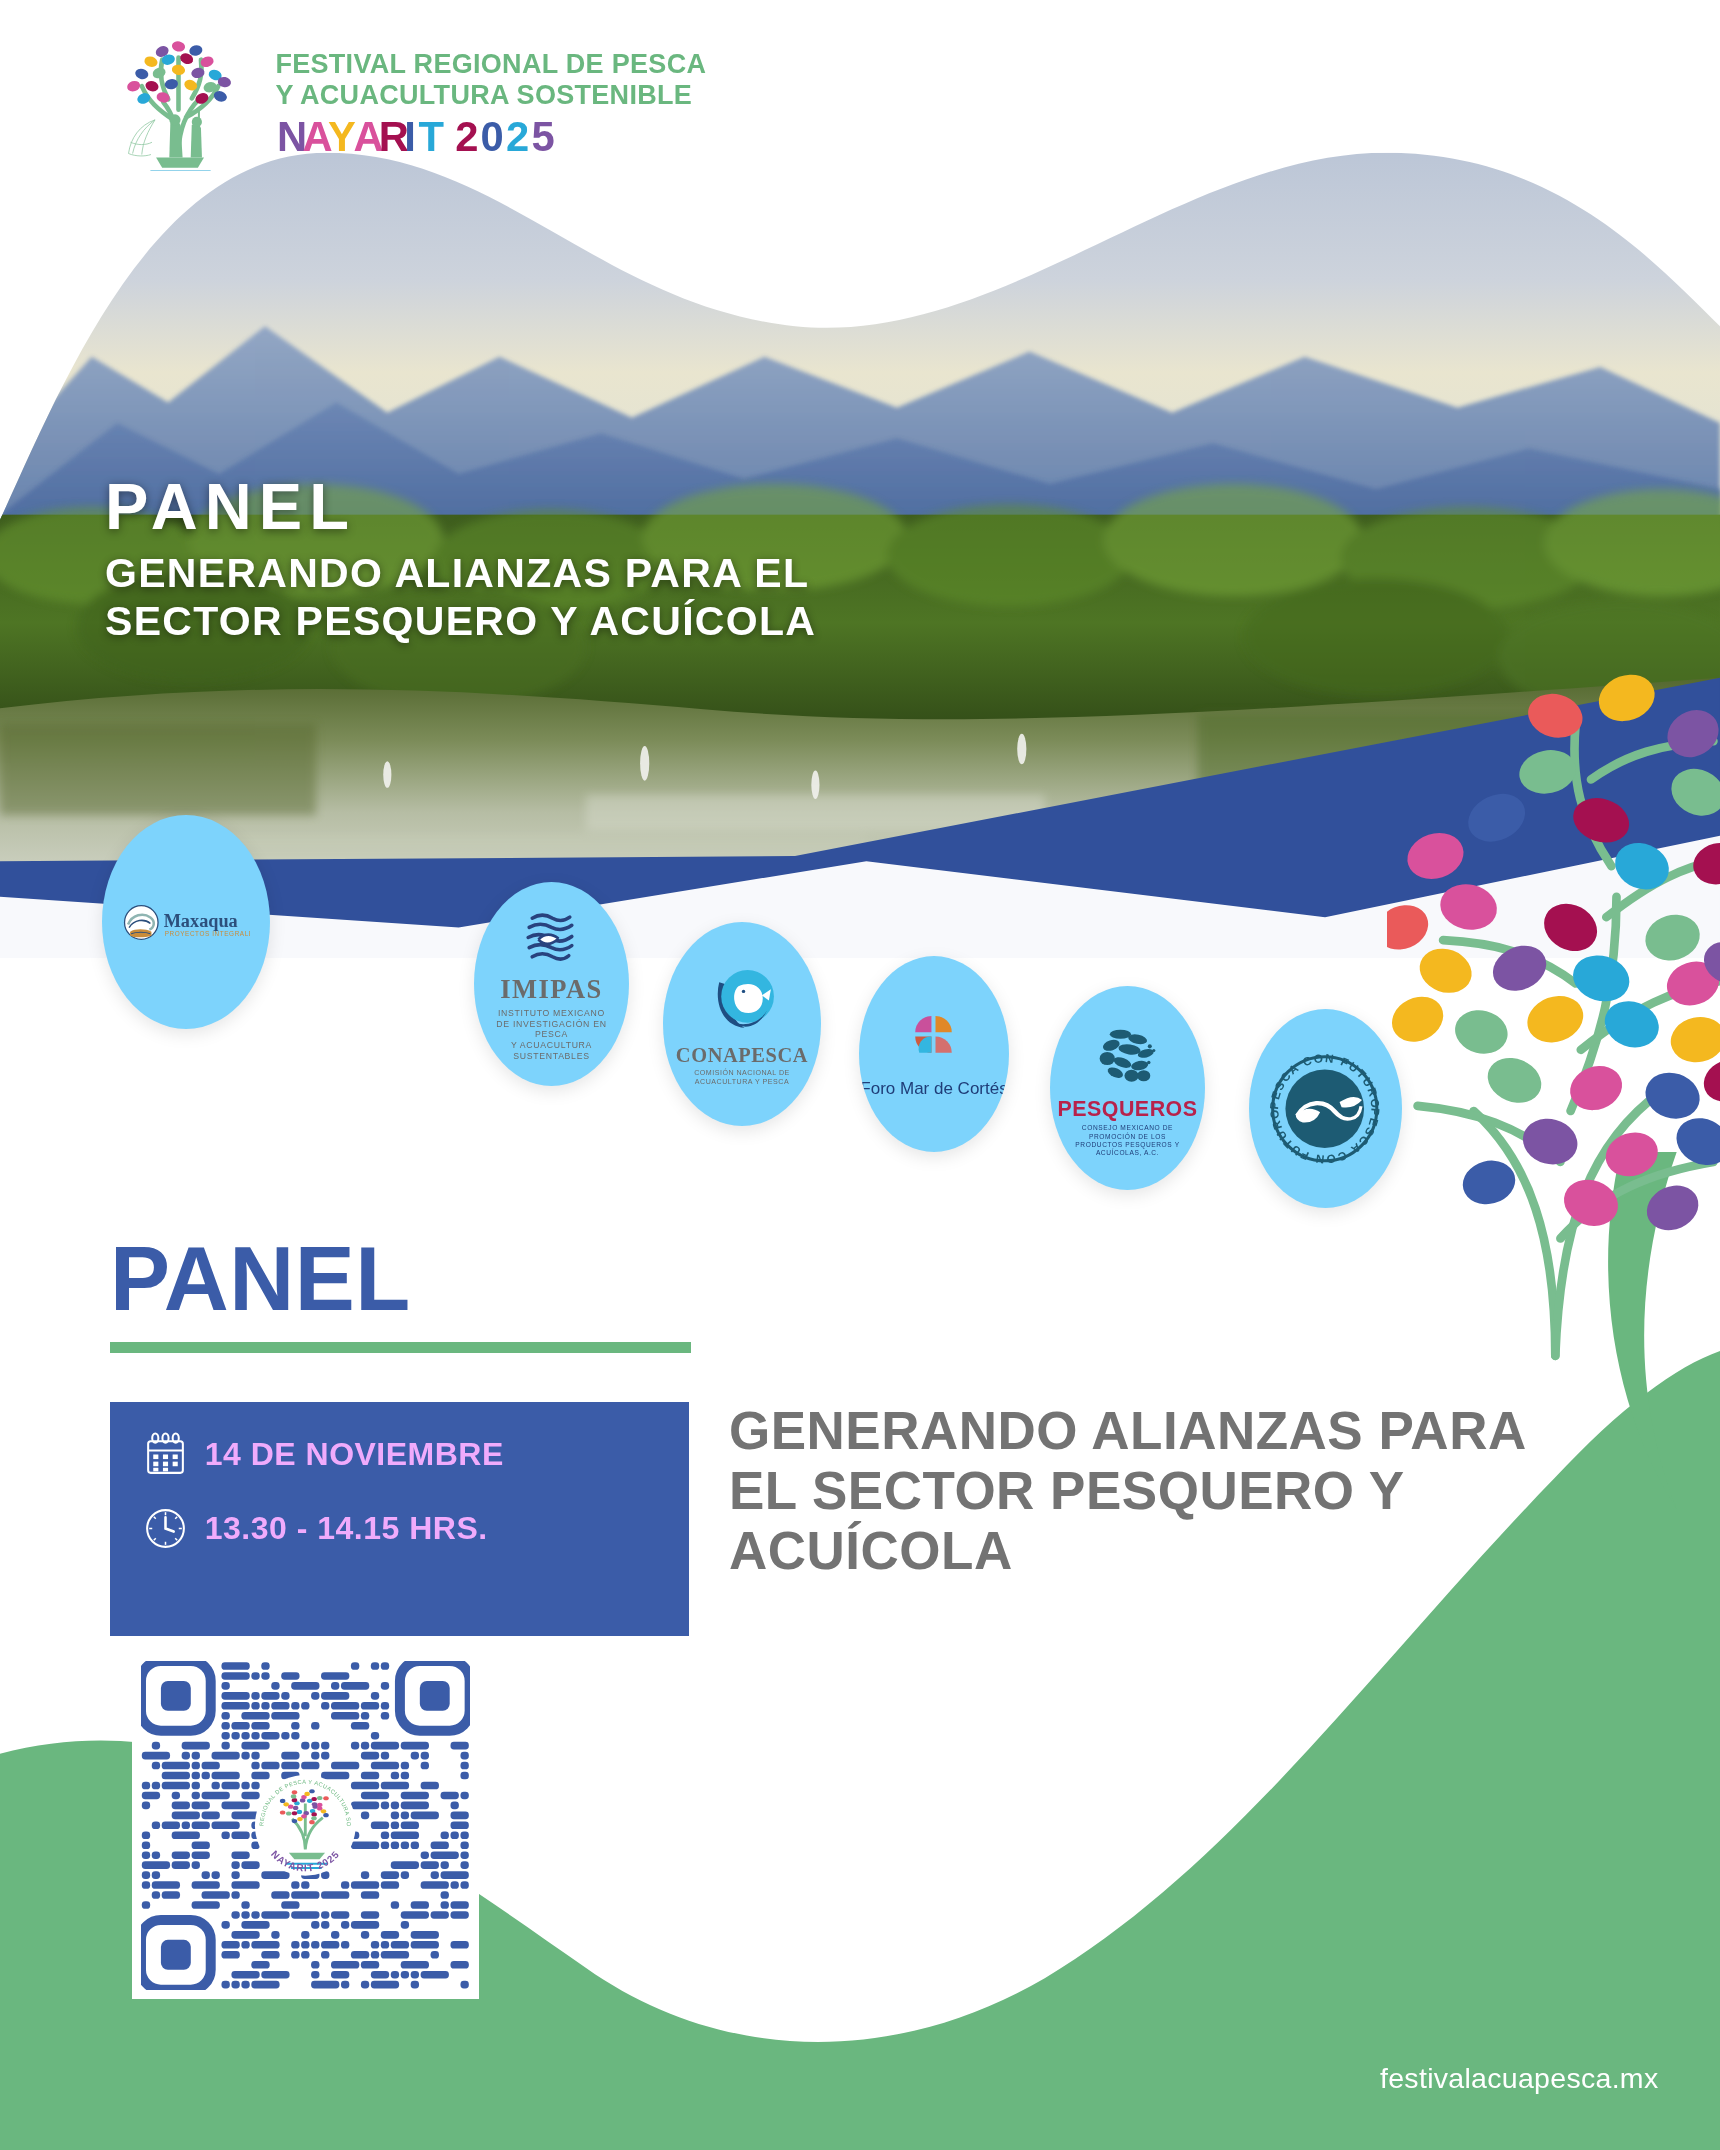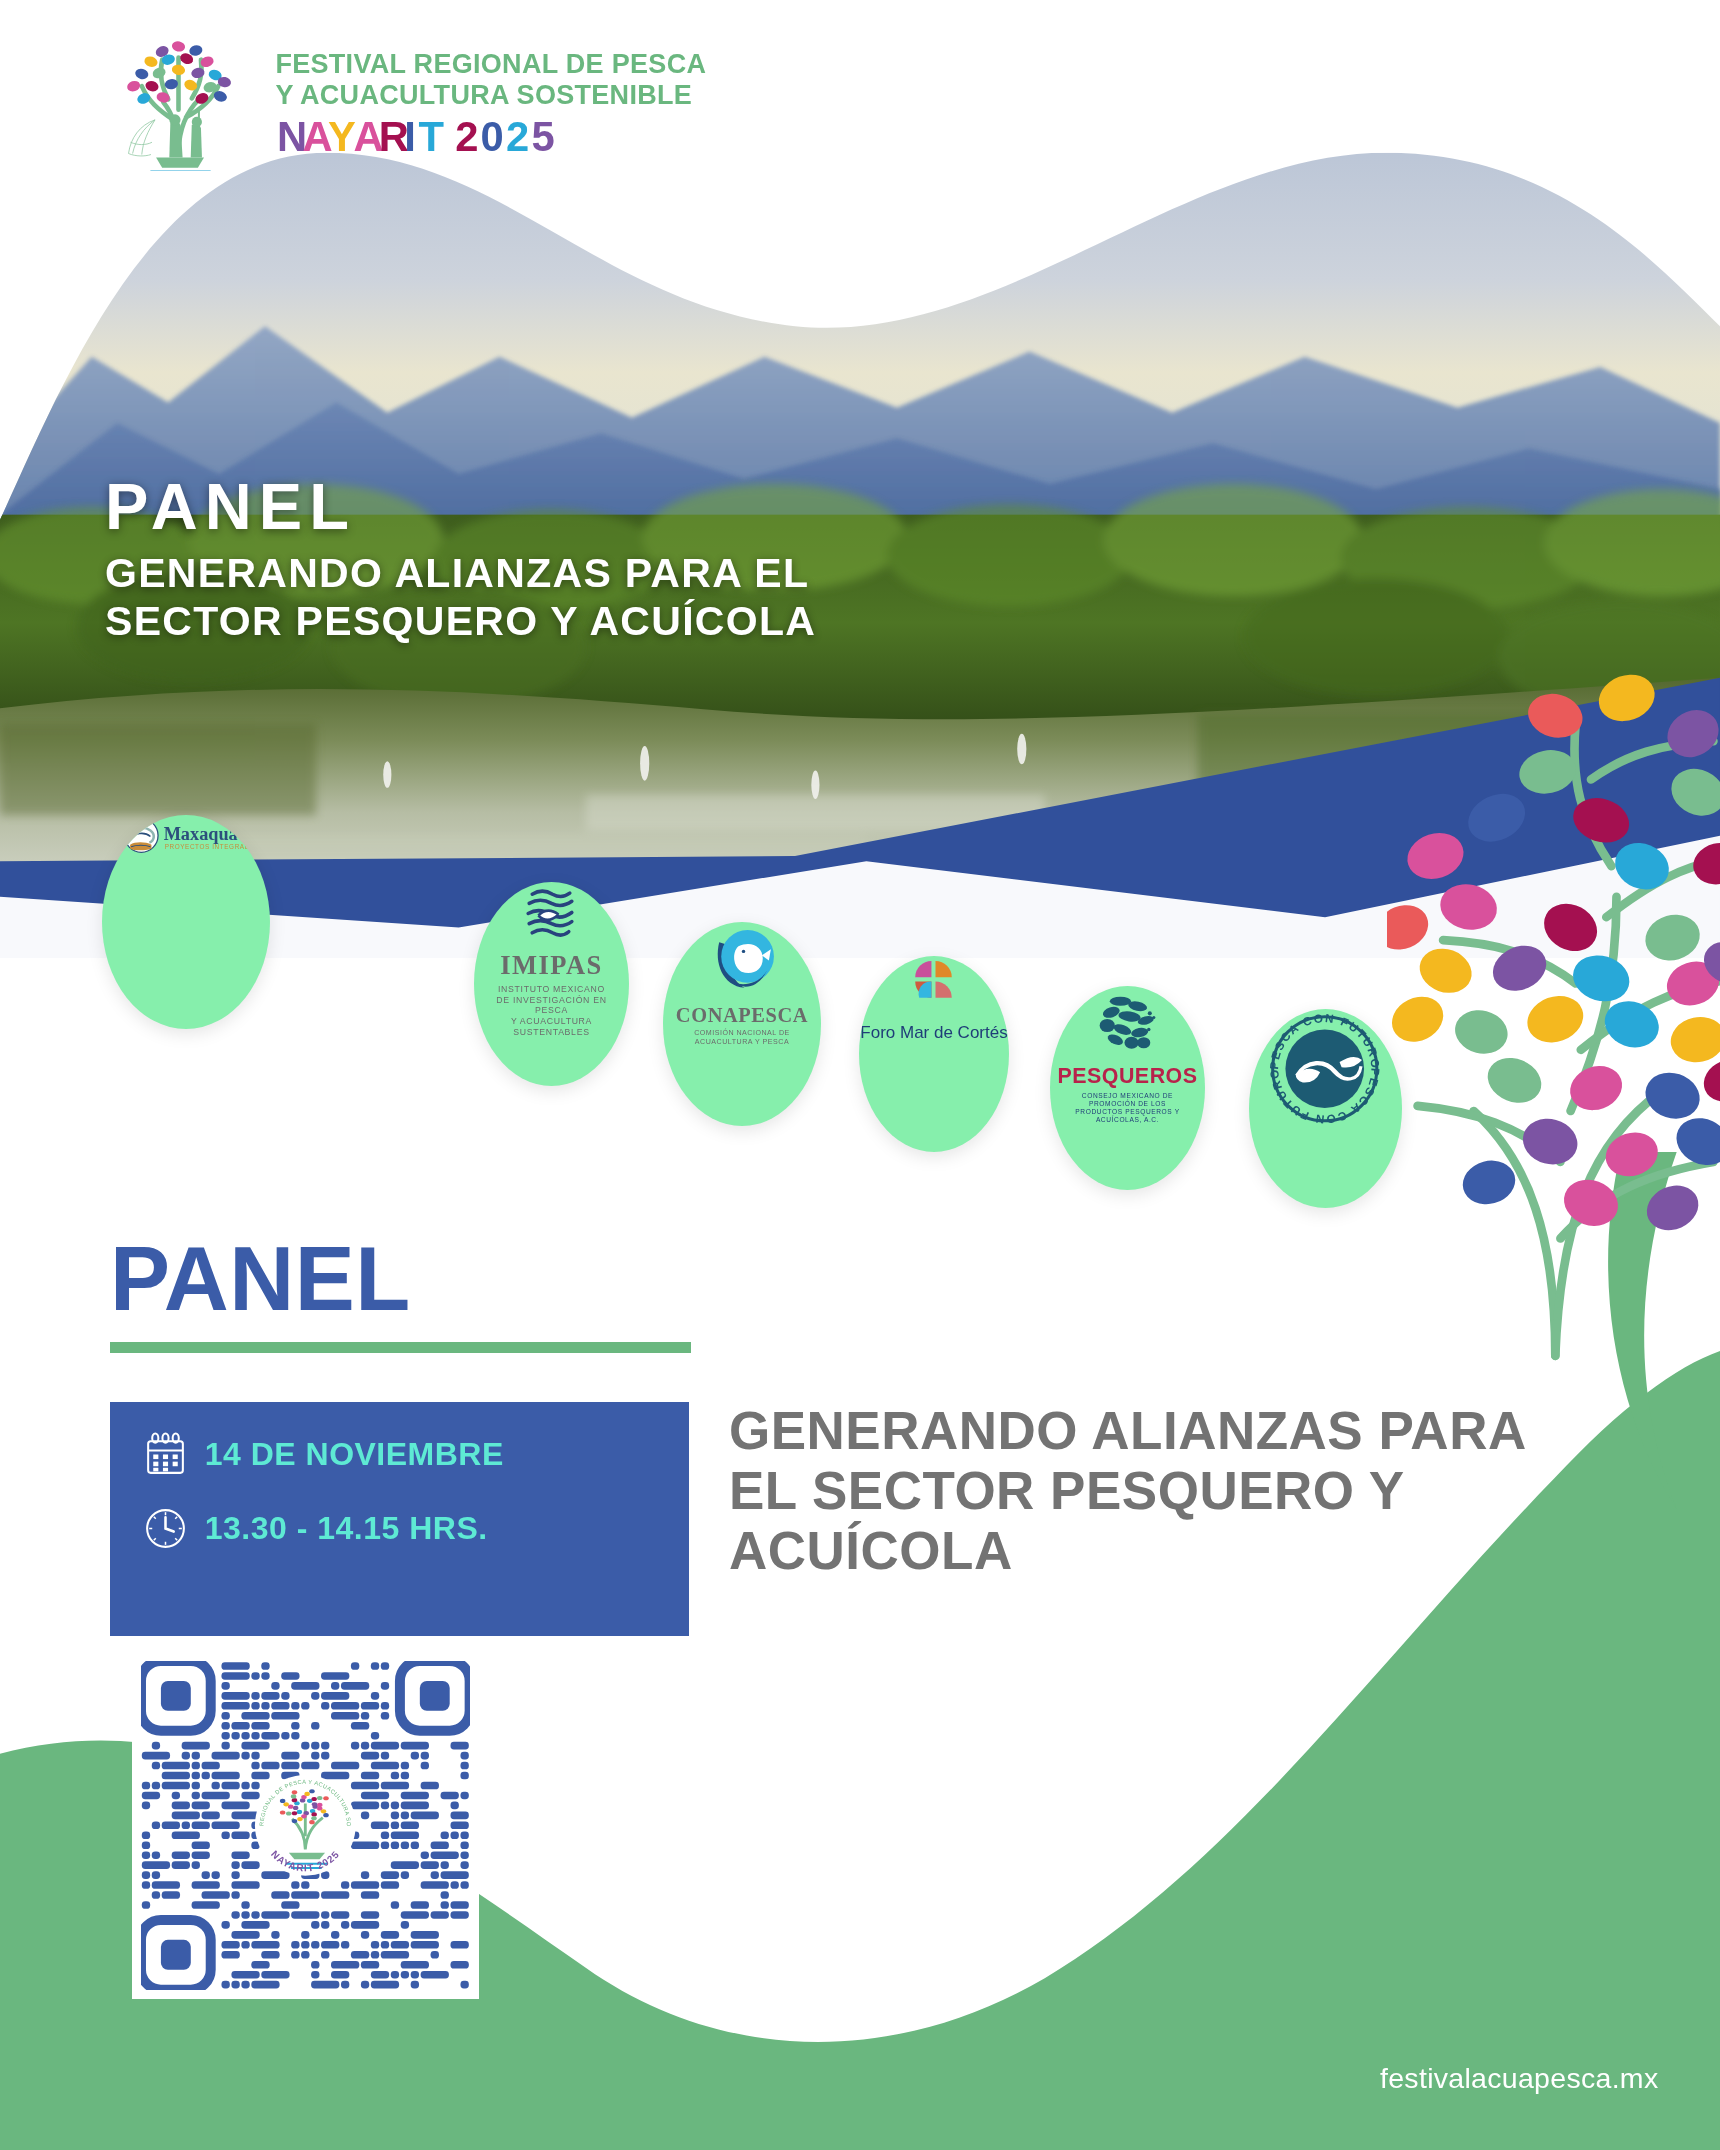--- a/index.html
+++ b/index.html
@@ -47,24 +47,24 @@
   #hero-sub{
     margin-top:11.2px; font-size:41px; font-weight:bold;
     letter-spacing:1.3px; line-height:1.16;
     text-shadow:0 2px 8.2px rgba(0,0,0,.45);
   }
 
   
   #logo-row{ position:absolute; left:0; top:795px; width:1720px; height:357px; z-index:45; }
   .logo-pill{
     position:absolute;
-    background:#86efac;
+    background:#7dd3fc;
     border-radius:50%;
     box-shadow:0 5.1px 17.3px rgba(0,0,0,.10);
-    display:flex; flex-direction:column; align-items:center; 
+    display:flex; flex-direction:column; align-items:center; justify-content:center;
     text-align:center; overflow:hidden;
   }
   .logo-pill .pill-inner{ width:86%; display:flex; flex-direction:column; align-items:center; }
   .pill-name{ font-weight:bold; color:#5a5a5a; line-height:1; }
   .pill-sub{ color:#3c4a63; line-height:1.25; letter-spacing:0.2px; }
 
   
   #body-area{ position:absolute; left:0; top:1152px; width:1720px; height:999px; z-index:20; }
 
   #panel-title{
@@ -77,21 +77,21 @@
   }
 
   #info-box{
     position:absolute; left:110px; top:250px; width:579px; height:234px;
     background:#3b5ca8;
     padding:26.5px 0 0 26.5px;
   }
   .info-row{ display:flex; align-items:center; margin-bottom:23.4px; height:51px; }
   .info-icon{ width:57px; flex:0 0 57px; display:flex; align-items:center; justify-content:center; }
   .info-text{
-    color:#5eead4; font-size:32px; font-weight:bold; letter-spacing:0.5px;
+    color:#f0abfc; font-size:32px; font-weight:bold; letter-spacing:0.5px;
     white-space:nowrap; margin-left:11.2px;
   }
 
   #headline{
     position:absolute; left:729px; top:249px; width:867px;
     color:#737373; font-size:53px; font-weight:bold; line-height:1.13; letter-spacing:0.5px;
   }
 
   
   #qr-block{

